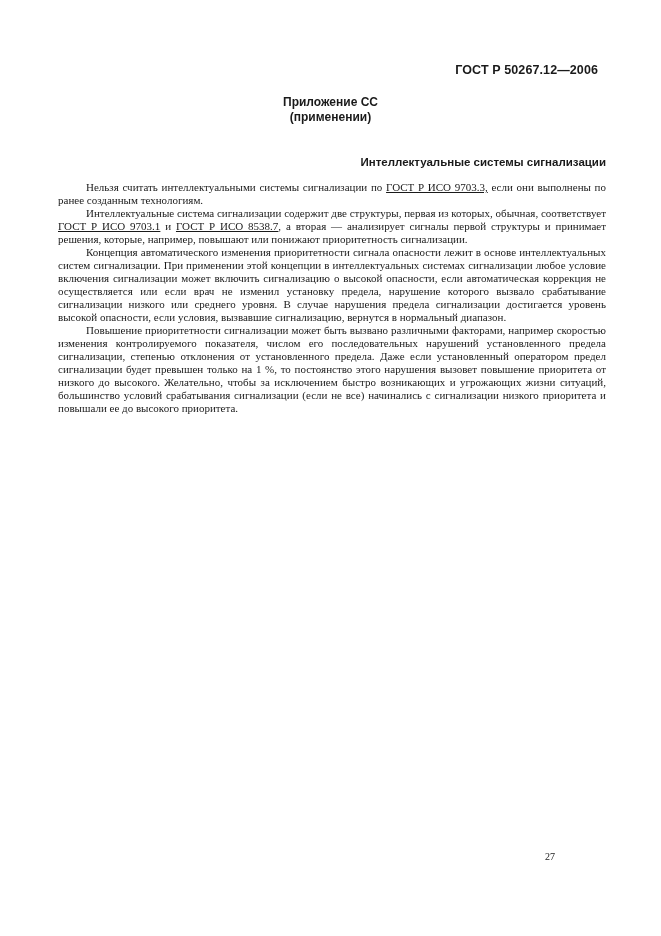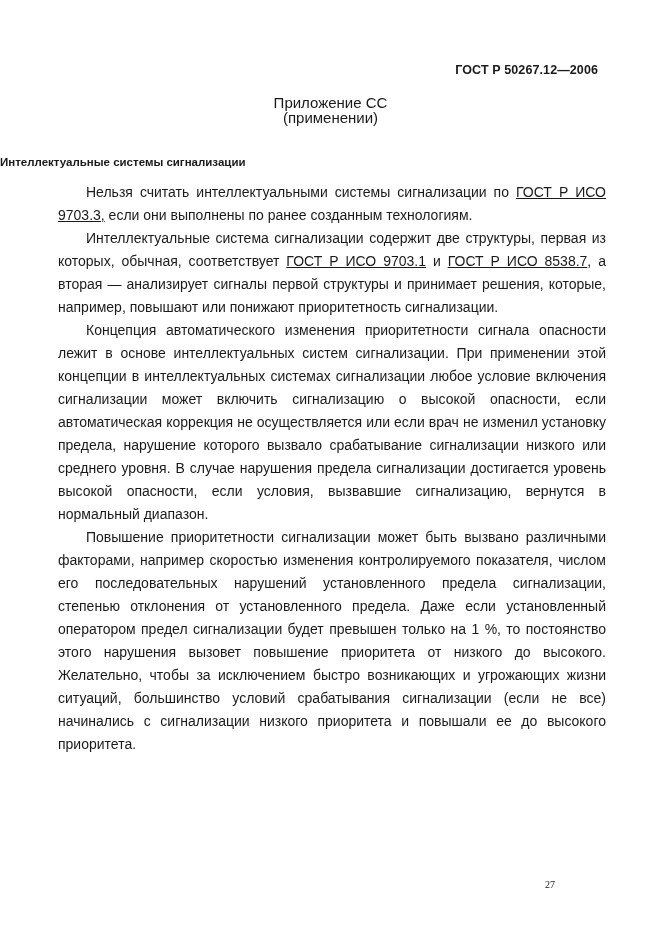--- a/index.html
+++ b/index.html
@@ -1,24 +1,24 @@
 <!DOCTYPE html>
 <html><head>
   <meta charset="utf-8">
   <style>
     html, body { margin: 0; padding: 0; background: #ffffff; }
     body { width: 661px; height: 936px; position: relative; overflow: hidden;
            font-family: "Liberation Sans", sans-serif; color: #1a1a1a; }
     .header-code { position: absolute; top: 63px; right: 63px; font-size: 12.5px; font-weight: bold; letter-spacing: 0.1px; margin-left: 20px; }
-    .appendix { position: absolute; top: 95px; left: 0; width: 661px; text-align: center; font-size: 15px; font-weight: normal; line-height: 15px; }
-    .title { position: absolute; top: 156px; left: 0; width: 606px; text-align: left; font-size: 11.5px; font-weight: bold; }
-    .body { position: absolute; top: 181px; left: 58px; width: 548px; font-size: 14px; line-height: 23px; text-align: justify; }
+    .appendix { position: absolute; top: 95px; left: 0; width: 661px; text-align: center; font-size: 12px; font-weight: bold; line-height: 15px; }
+    .title { position: absolute; top: 156px; left: 0; width: 606px; text-align: right; font-size: 11.5px; font-weight: bold; }
+    .body { position: absolute; top: 181px; left: 58px; width: 548px; font-size: 11px; line-height: 13px; text-align: justify; font-family: Liberation Serif, serif; }
     .body p { margin: 0; text-indent: 28px; }
     .ref { text-decoration: underline; }
-    .page-num { position: absolute; top: 851px; left: 545px; font-size: 10px; font-family: "Liberation Serif", serif; margin-top: 28px; }
+    .page-num { position: absolute; top: 851px; left: 545px; font-size: 10px; font-family: "Liberation Serif", serif; }
   </style>
 </head>
 <body>
 
 <div class="header-code">ГОСТ Р 50267.12—2006</div>
 
 <div class="appendix">
   <div>Приложение СС</div>
   <div>(применении)</div>
 </div>

